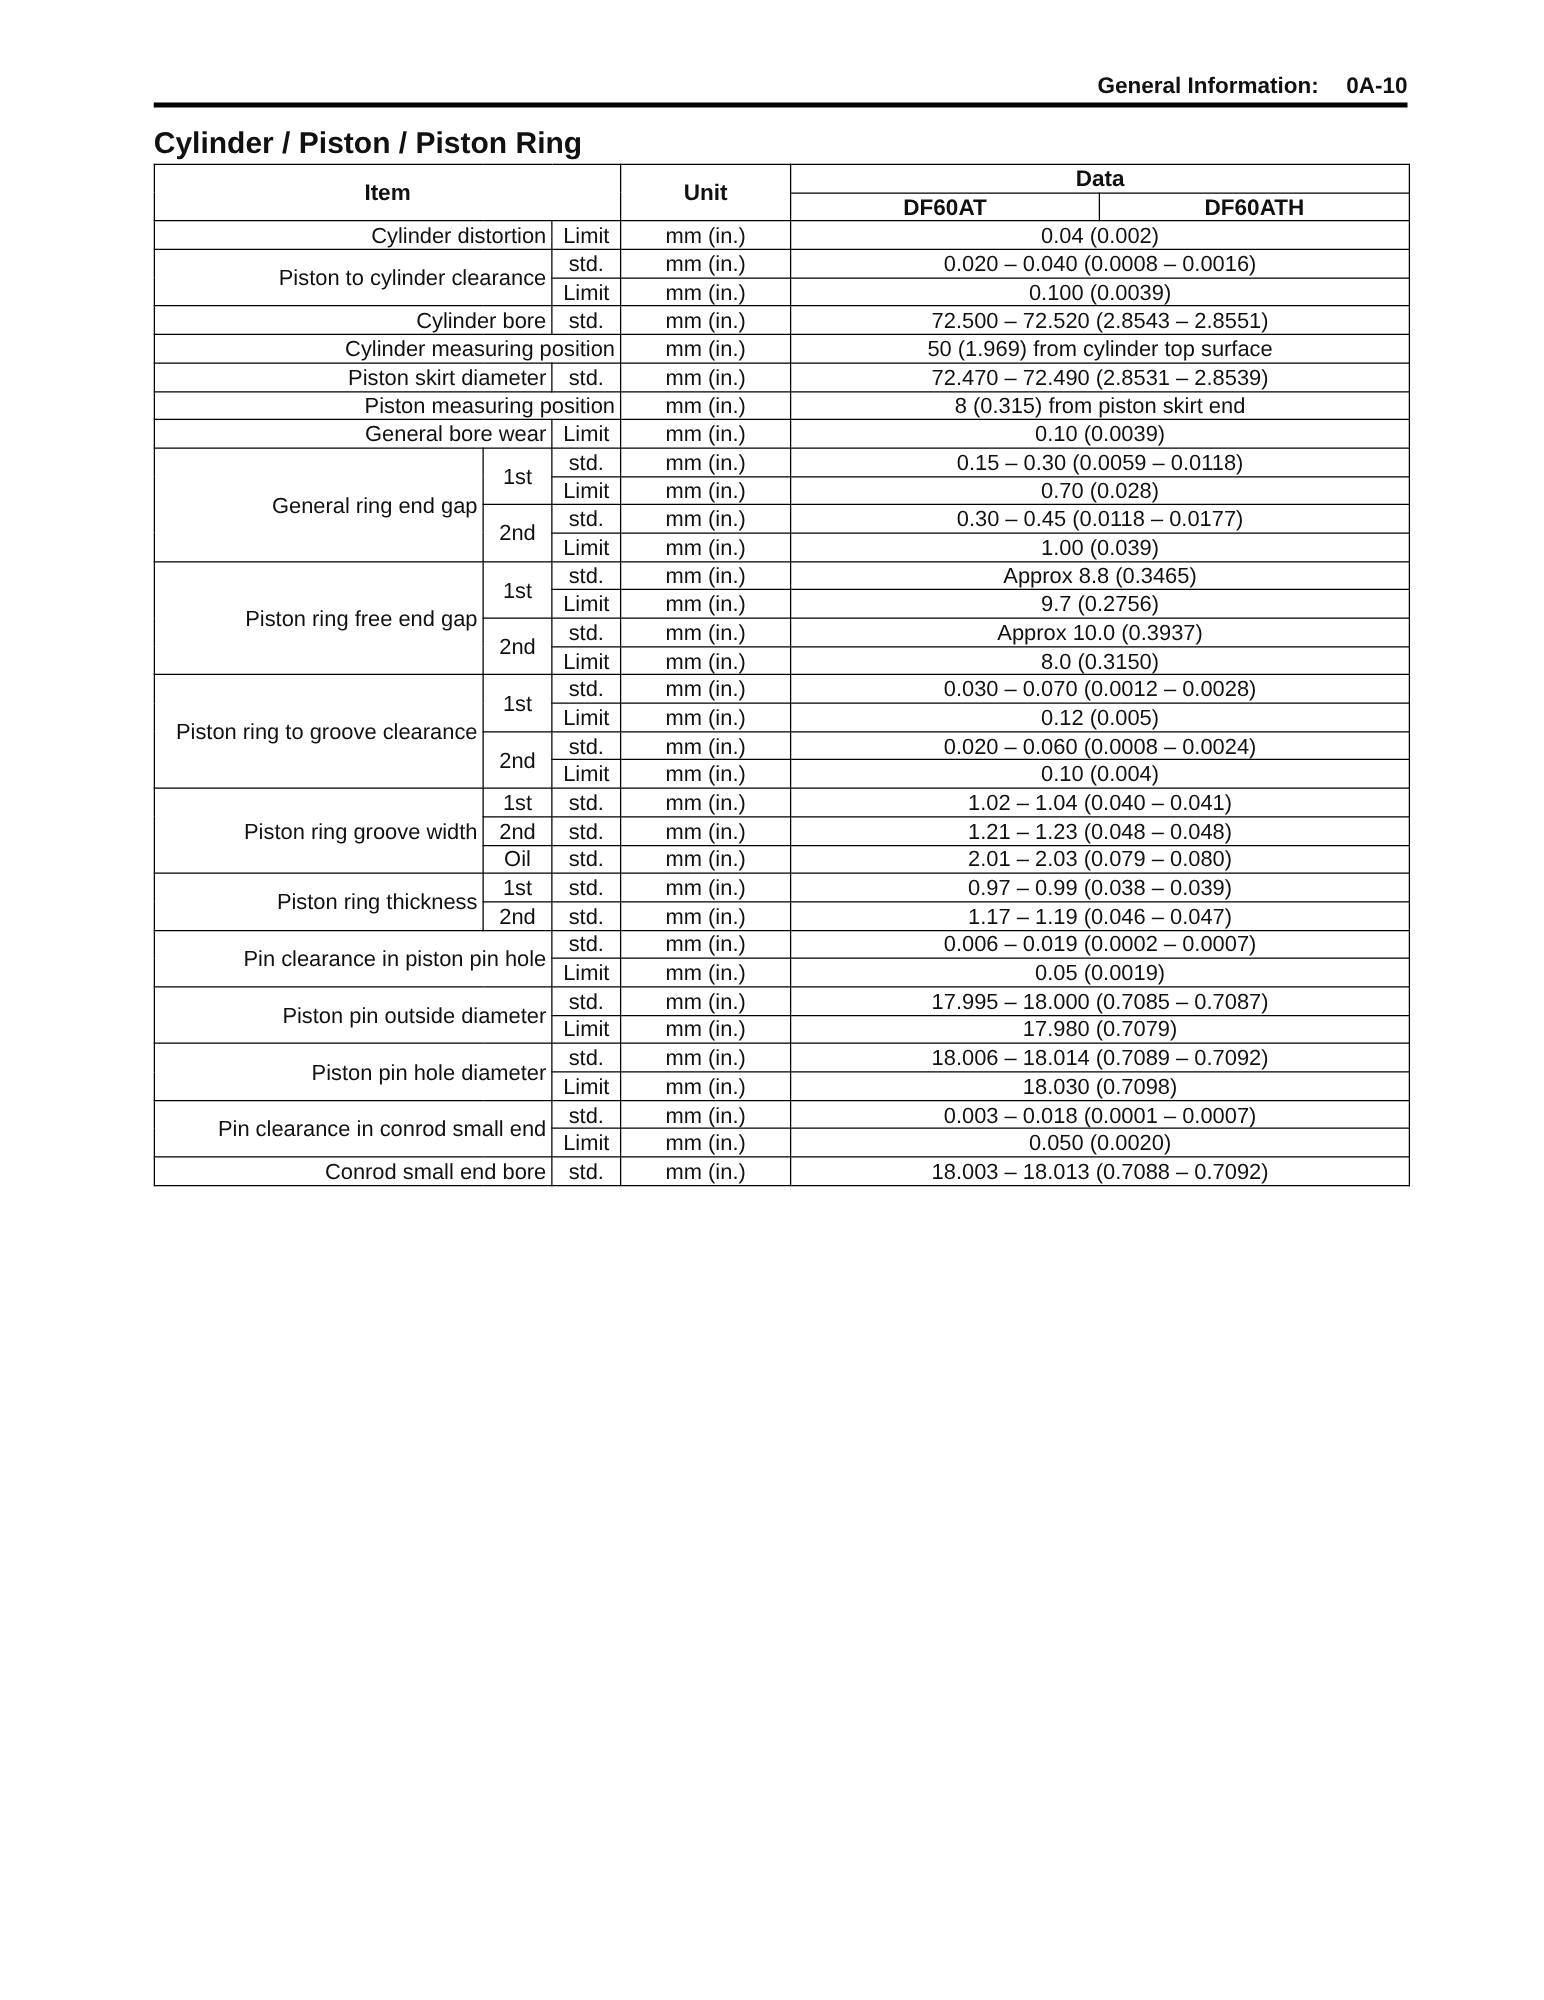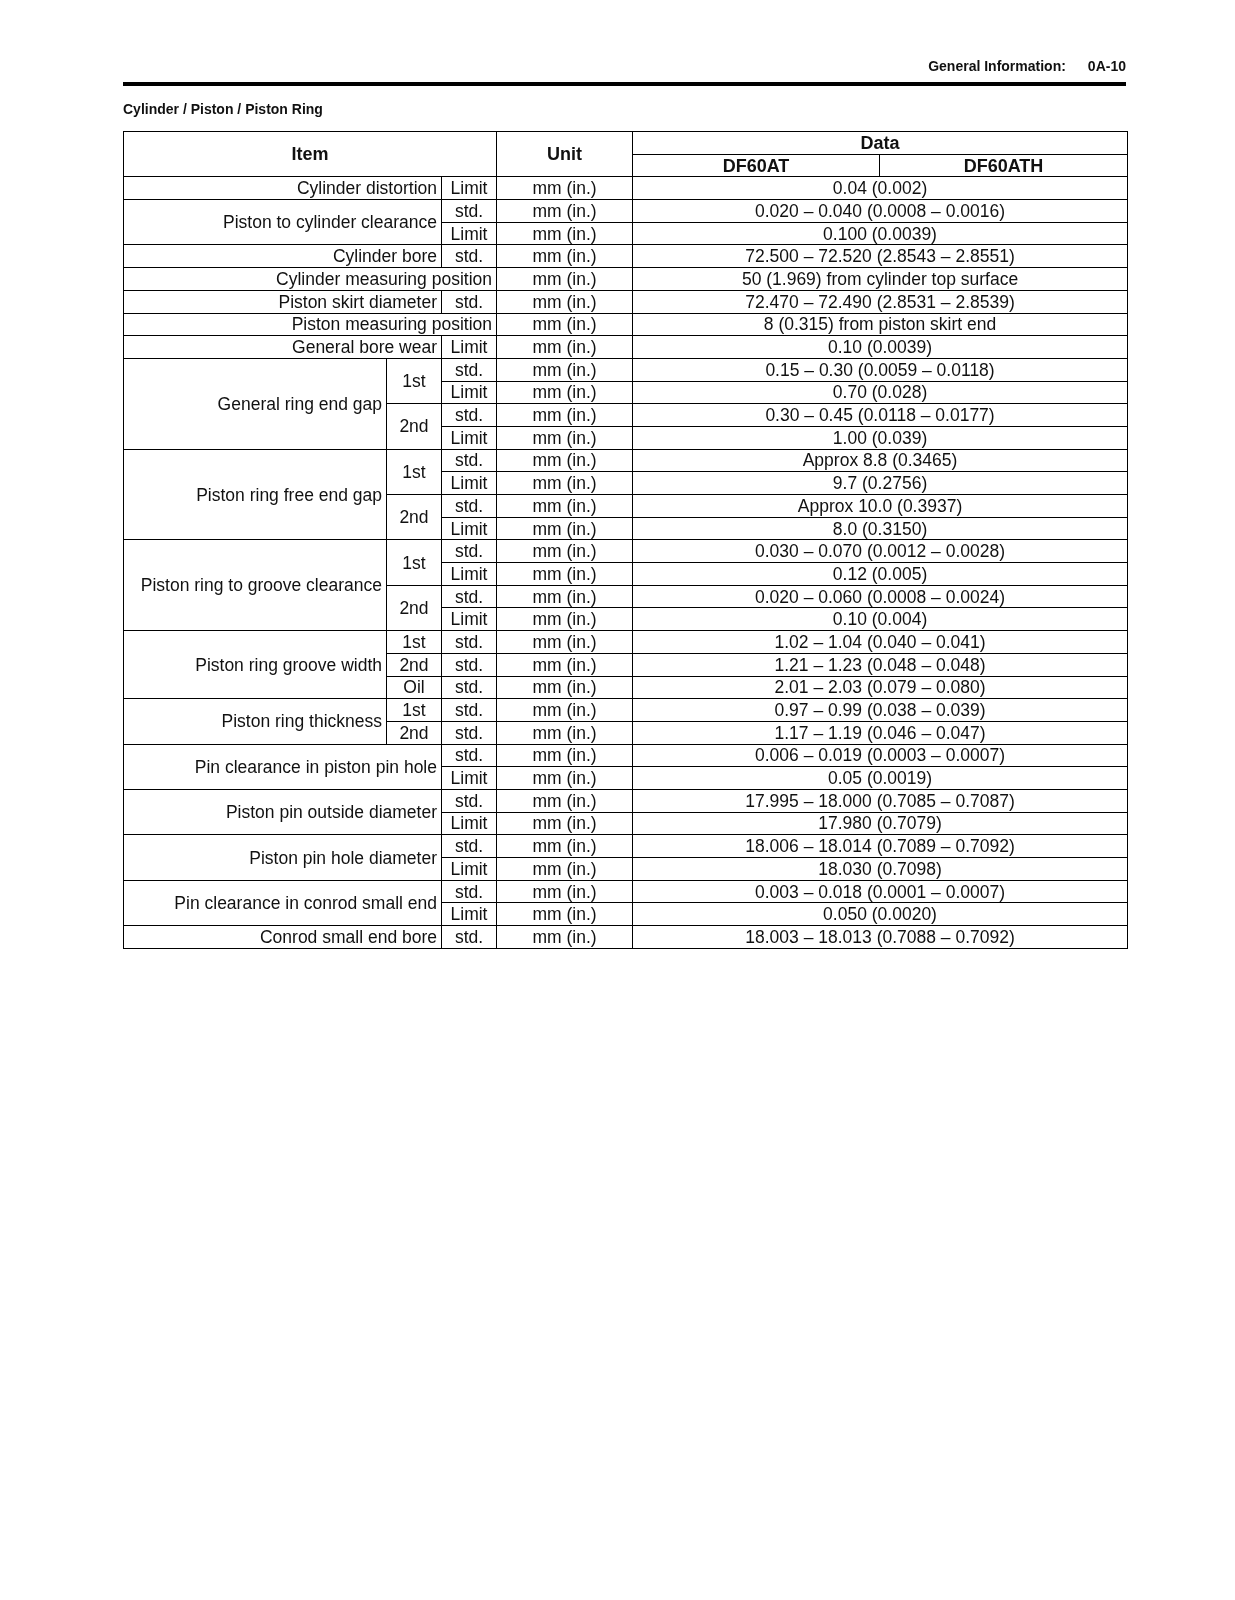--- a/index.html
+++ b/index.html
@@ -1,20 +1,20 @@
 <!DOCTYPE html>
 <html><head>
 <meta charset="utf-8">
 <style>
   html, body { margin: 0; padding: 0; background: #ffffff; }
   body { width: 1235px; height: 1600px; position: relative; font-family: "Liberation Sans", sans-serif; color: #111; }
-  .page-header { position: absolute; left: 123px; top: 58px; width: 1003px; text-align: right; font-weight: bold; font-size: 14px; }
+  .page-header { position: absolute; left: 123px; top: 58px; width: 1003px; text-align: right; font-weight: bold; font-size: 18px; }
   .page-header .sep { display: inline-block; width: 22px; }
   .header-rule { position: absolute; left: 123px; top: 82px; width: 1003px; height: 4px; background: #000; }
-  .section-title { position: absolute; left: 123px; top: 101px; font-weight: bold; font-size: 14px; }
+  .section-title { position: absolute; left: 123px; top: 101px; font-weight: bold; font-size: 24px; }
   table.spec { position: absolute; left: 123px; top: 131px; width: 1004px; border-collapse: collapse; table-layout: fixed; font-size: 17.5px; }
   table.spec td, table.spec th { border: 1.5px solid #000; padding: 0 4px; height: 21.7px; line-height: 20px; white-space: nowrap; overflow: hidden; }
   table.spec th { font-weight: bold; font-size: 18px; text-align: center; }
   td.item { text-align: right; }
   td.sub, td.qual, td.unit, td.val { text-align: center; }
   td.wrap { white-space: normal; line-height: 23px; }
 </style>
 </head>
 <body>
 
@@ -188,21 +188,21 @@
       <tr>
         <td class="sub" rowspan="1">2nd</td>
         <td class="qual">std.</td>
         <td class="unit">mm (in.)</td>
         <td class="val" colspan="2">1.17 – 1.19 (0.046 – 0.047)</td>
       </tr>
       <tr>
         <td class="item" colspan="2" rowspan="2">Pin clearance in piston pin hole</td>
         <td class="qual">std.</td>
         <td class="unit">mm (in.)</td>
-        <td class="val" colspan="2">0.006 – 0.019 (0.0003 – 0.0007)</td>
+        <td class="val" colspan="2">0.006 – 0.019 (0.0002 – 0.0007)</td>
       </tr>
       <tr>
         <td class="qual">Limit</td>
         <td class="unit">mm (in.)</td>
         <td class="val" colspan="2">0.05 (0.0019)</td>
       </tr>
       <tr>
         <td class="item" colspan="2" rowspan="2">Piston pin outside diameter</td>
         <td class="qual">std.</td>
         <td class="unit">mm (in.)</td>

